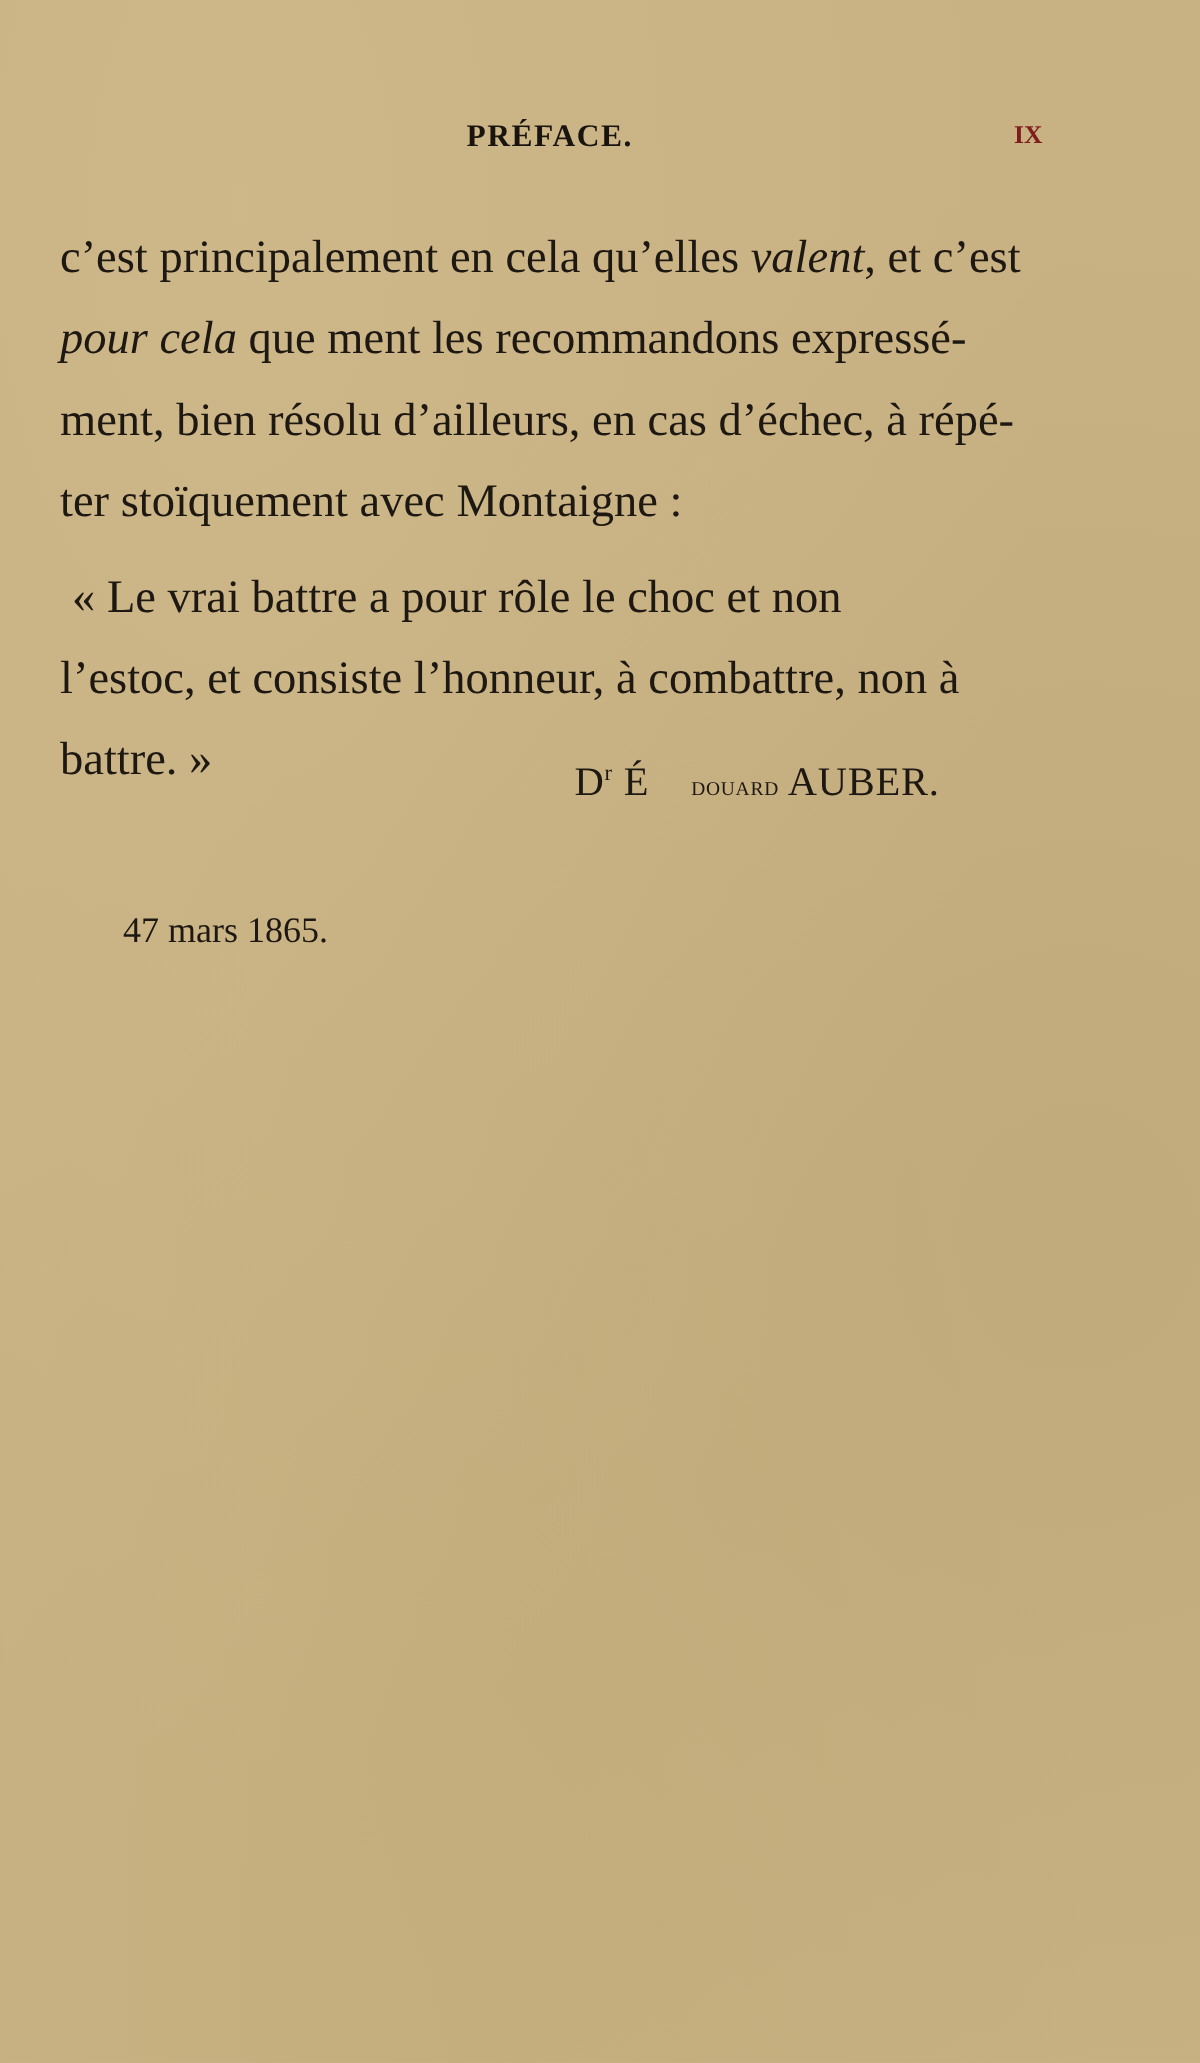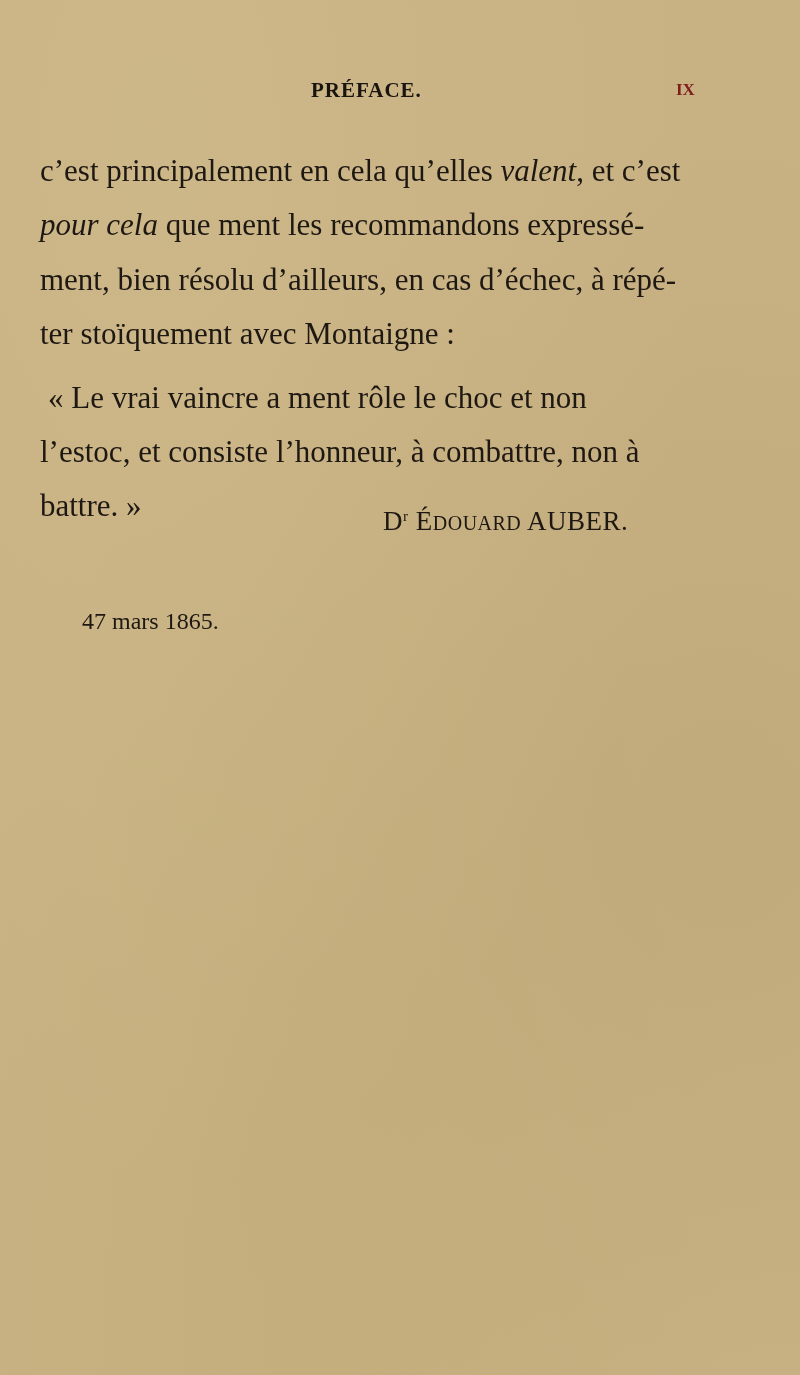--- a/index.html
+++ b/index.html
@@ -34,21 +34,21 @@
       font-size: 31px; line-height: 38px; white-space: nowrap;
       transform-origin: left top;
       margin-top: 21px;
     }
     .line i { font-style: italic; }
     .signature {
       position: absolute; left: 383px; top: 506px;
       font-size: 27px; white-space: nowrap; letter-spacing: 0.5px;
     }
     .signature .sup { font-size: 15px; vertical-align: top; position: relative; top: 2px; }
-    .signature .sc { font-size: 20px; }
+    .signature .sc { font-size: 13px; margin-left: 28px; }
     .date {
       position: absolute; left: 82px; top: 608px;
       font-size: 24px; white-space: nowrap;
     }
   </style>
 </head>
 <body>
 
 <div class="page">
 
@@ -67,21 +67,21 @@
 
   <div class="line" style="top:240px;">
     <span>ment, bien résolu d’ailleurs, en cas d’échec, à répé-</span>
   </div>
 
   <div class="line" style="top:294px;">
     <span>ter stoïquement avec Montaigne :</span>
   </div>
 
   <div class="line" style="top:358px; left:48px;">
-    <span>« Le vrai vaincre a ment rôle le choc et non</span>
+    <span>« Le vrai battre a pour rôle le choc et non</span>
   </div>
 
   <div class="line" style="top:412px;">
     <span>l’estoc, et consiste l’honneur, à combattre, non à</span>
   </div>
 
   <div class="line" style="top:466px;">
     <span>battre. »</span>
   </div>
 

